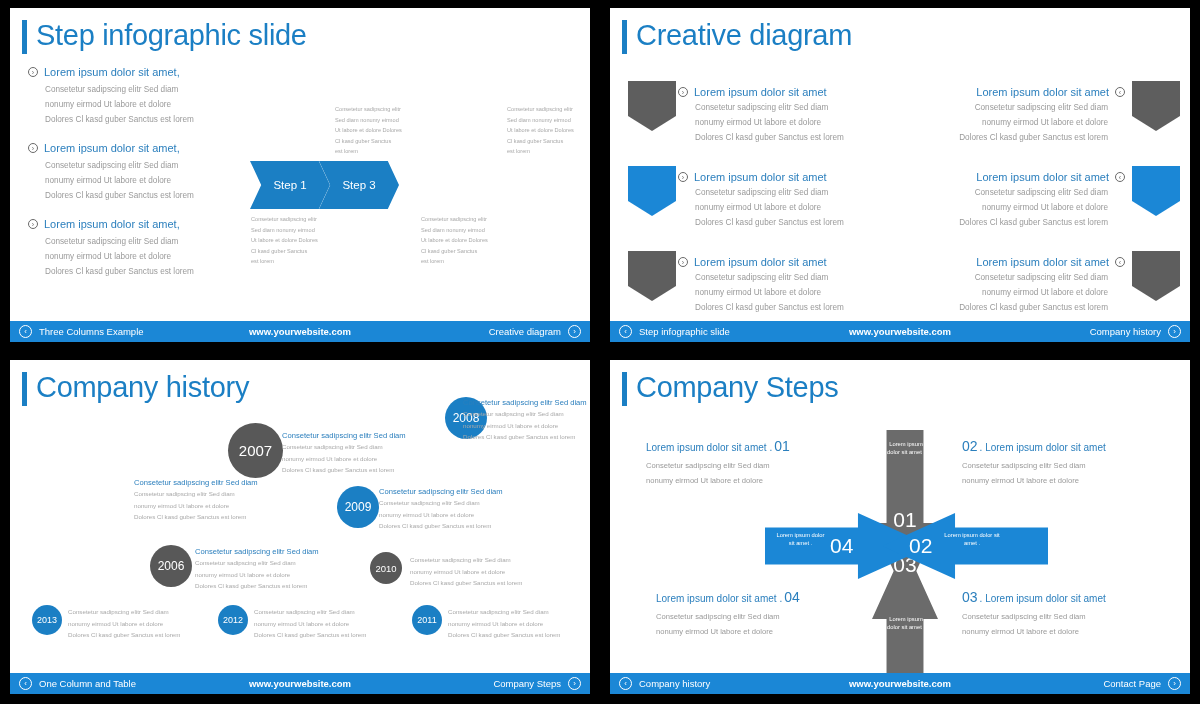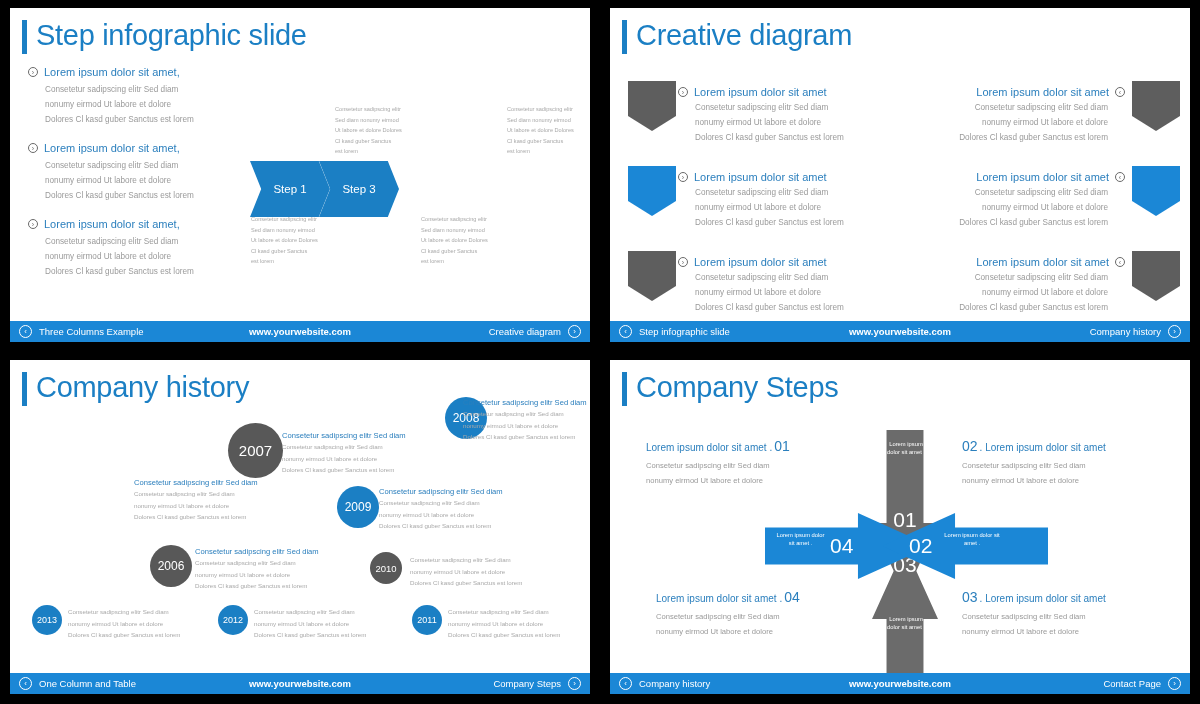--- a/index.html
+++ b/index.html
@@ -89,21 +89,21 @@
   .body-lines div { white-space: nowrap; }
   .tiny-lines { color: #a9a9a9; font-size: 5.6px; line-height: 10.5px; }
   .tiny-lines div { white-space: nowrap; }
 
   
   .s1-bullets { position: absolute; left: 18px; top: 58px; width: 250px; }
   .s1-block { margin-bottom: 15px; }
   .s1-block .body-lines { margin-left: 17px; margin-top: 4px; }
   .chevrons { position: absolute; left: 240px; top: 153px; display: flex; }
   .chev {
-    width: 80px; height: 56px;
+    width: 80px; height: 48px;
     display: flex; align-items: center; justify-content: center;
     color: #fff; font-size: 11.5px;
     clip-path: polygon(0 0, 86% 0, 100% 50%, 86% 100%, 0 100%, 14% 50%);
     margin-left: -11px;
   }
   .chev:first-child { margin-left: 0; }
   .chev.blue { background: #1b7fc4; }
   .chev.gray { background: #767676; }
   .s1-cap { position: absolute; }
 

